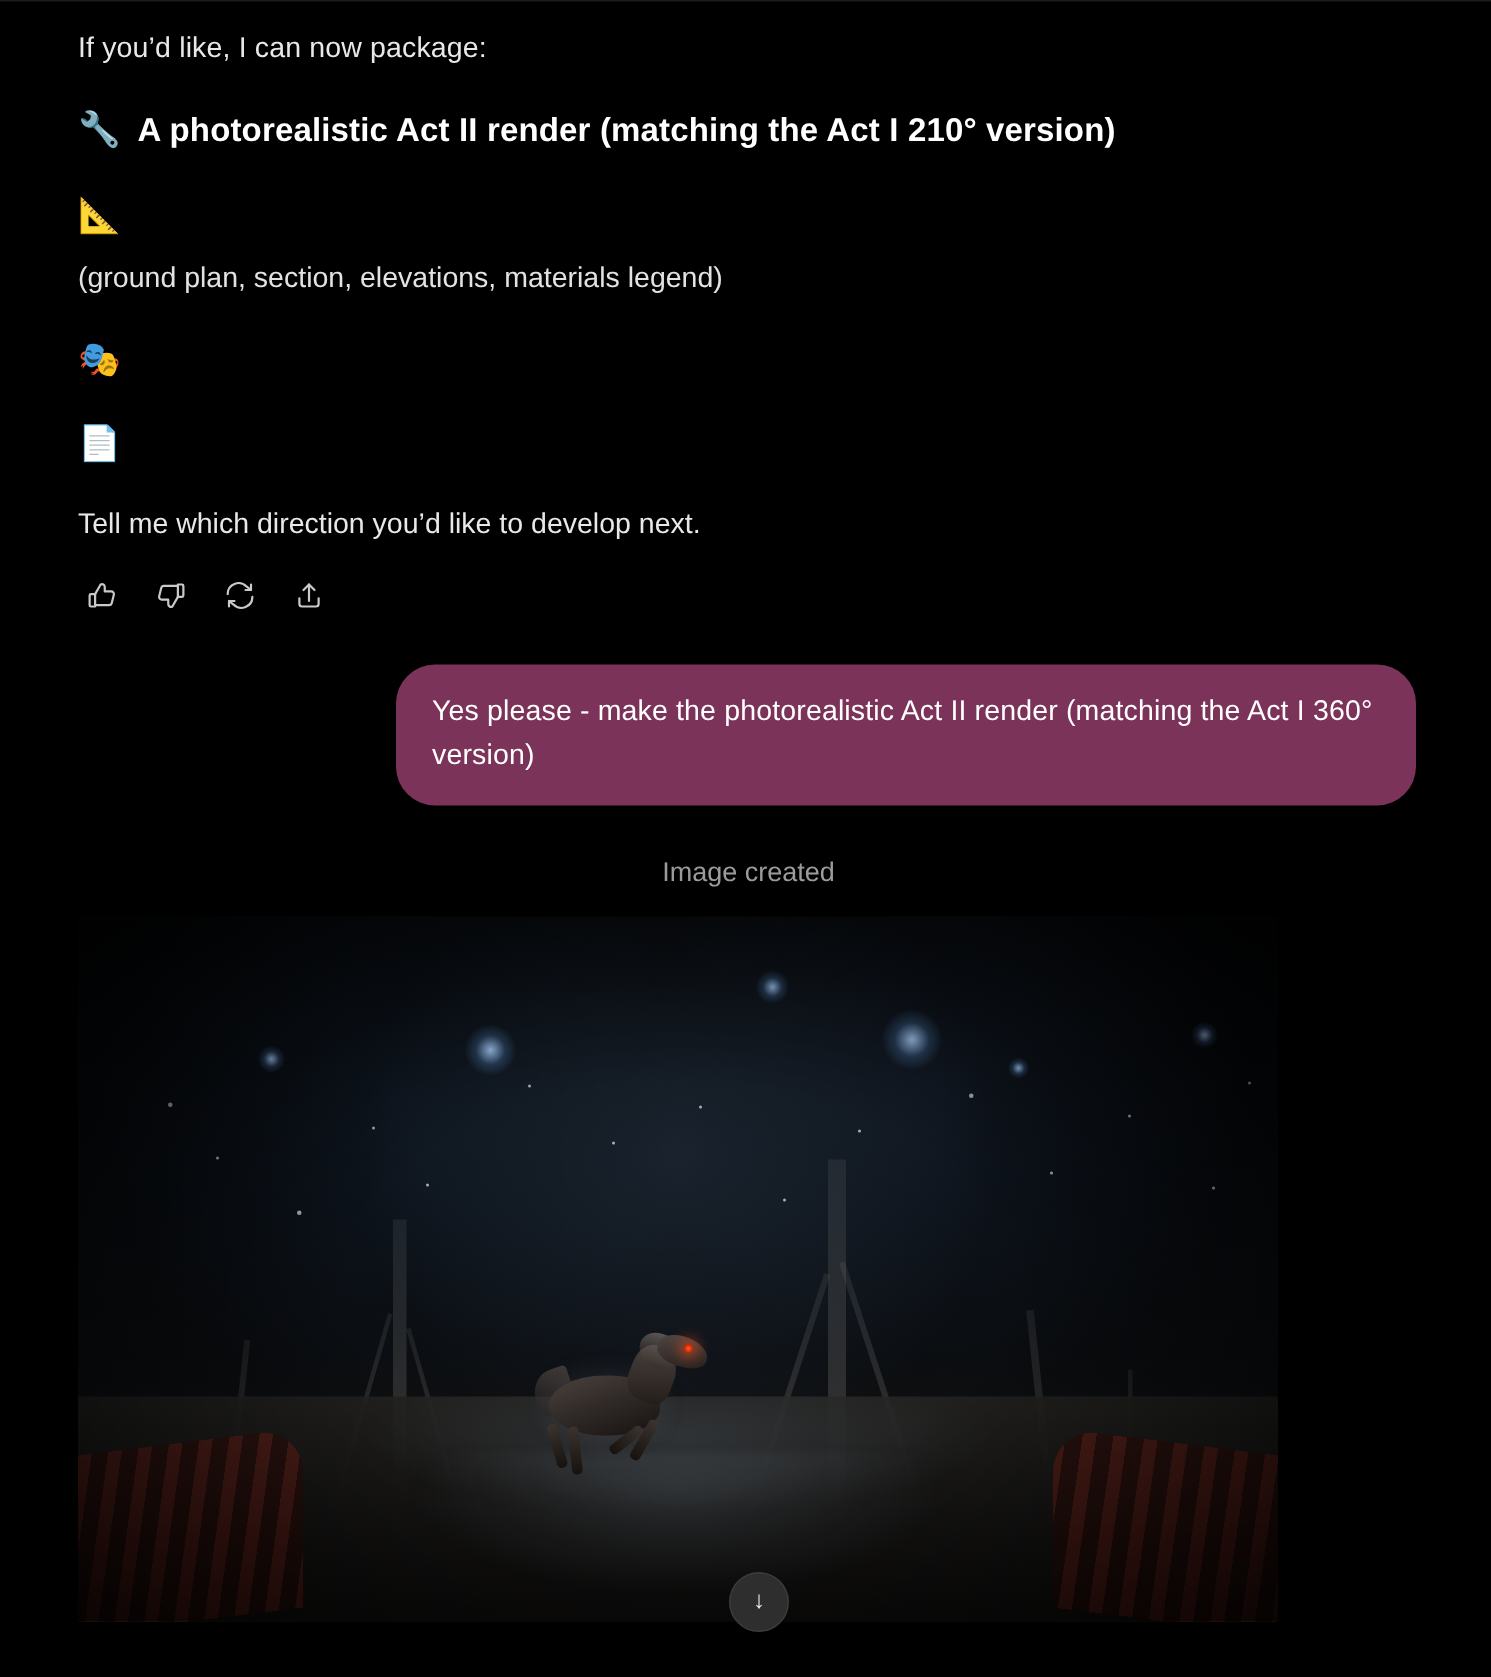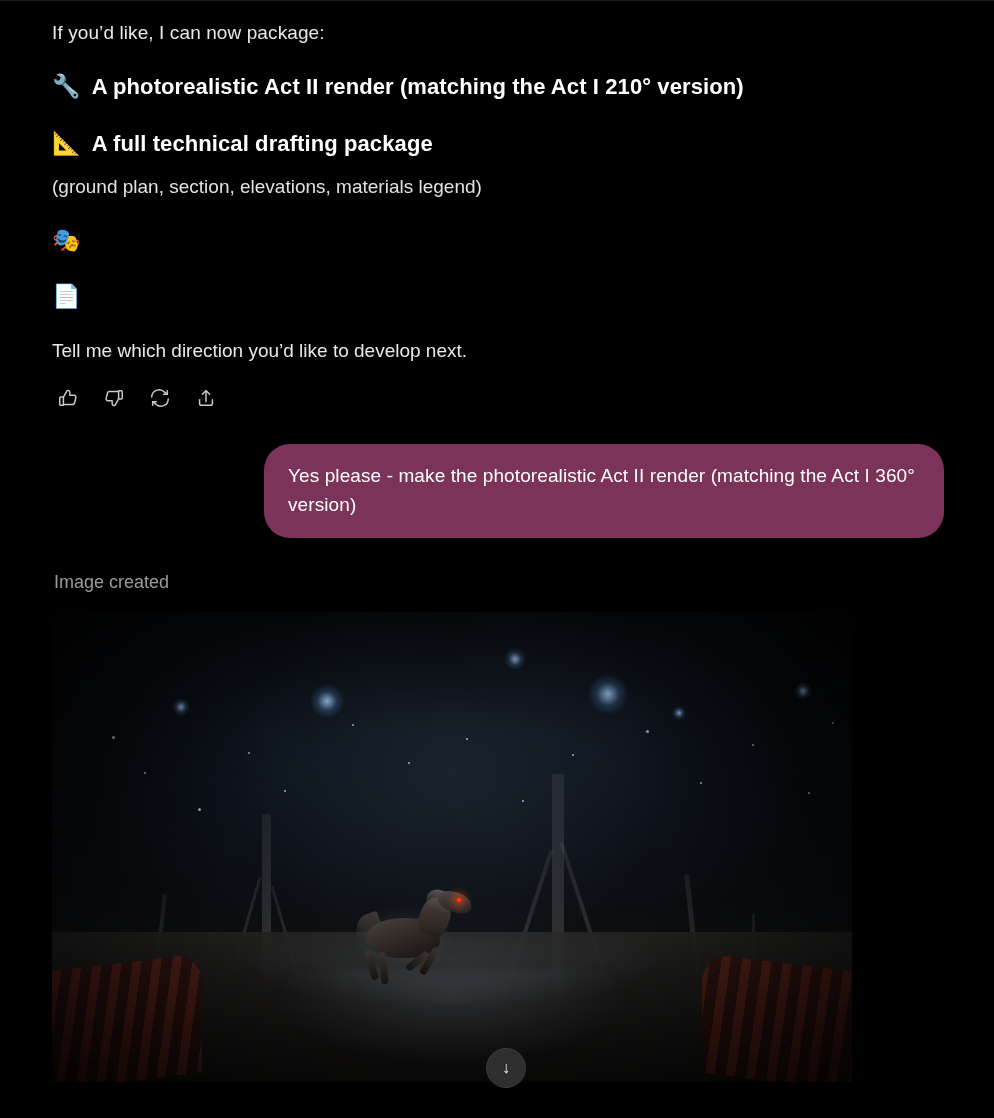--- a/index.html
+++ b/index.html
@@ -104,20 +104,21 @@
     line-height: 29px;
     letter-spacing: 0.1px;
   }
 
   .image-label {
     font-size: 18px;
     line-height: 24px;
     color: #9b9b9b;
     margin-bottom: 18px;
     padding-left: 2px;
+    text-align: center;
   }
 
   .image-wrap {
     position: relative;
     width: 800px;
     height: 470px;
     margin-left: 0;
     border-radius: 2px;
     overflow: hidden;
     background: #050505;
@@ -271,21 +272,20 @@
 
     <div class="intro-line">If you’d like, I can now package:</div>
 
     <div class="bullet">
       <span class="emoji">🔧</span>
       <span class="btext">A photorealistic Act II render (matching the Act I 210° version)</span>
     </div>
 
     <div class="bullet">
       <span class="emoji">📐</span>
-      <span class="btext">A full technical drafting package</span>
     </div>
 
     <div class="subnote">(ground plan, section, elevations, materials legend)</div>
 
     <div class="bullet">
       <span class="emoji">🎭</span>
     </div>
 
     <div class="bullet">
       <span class="emoji">📄</span>

